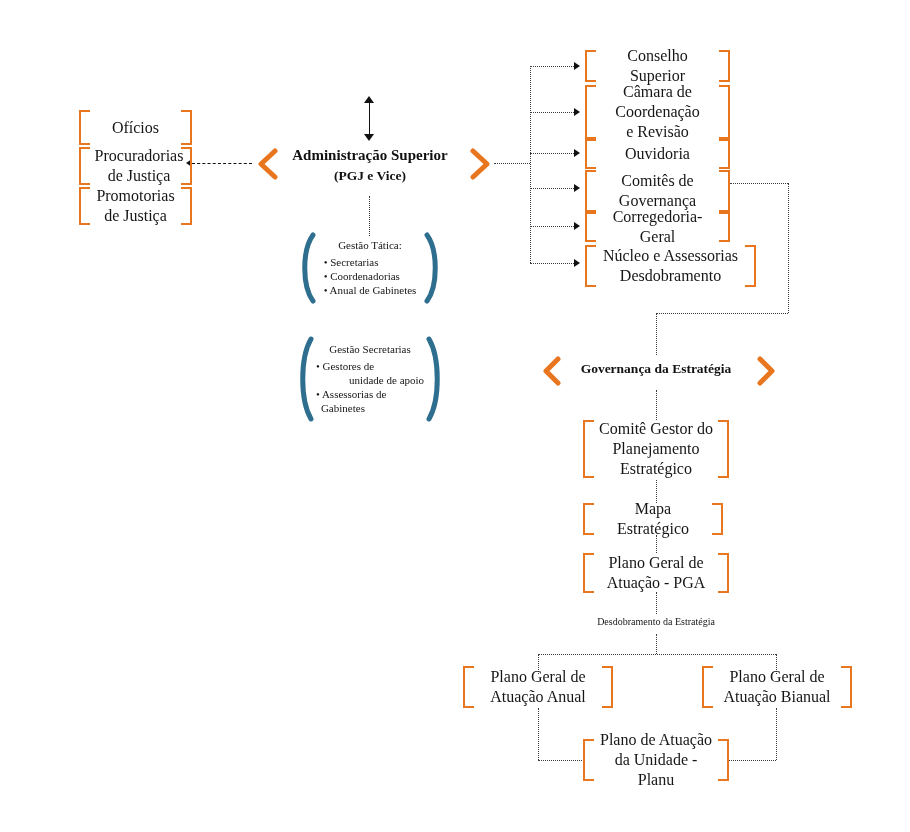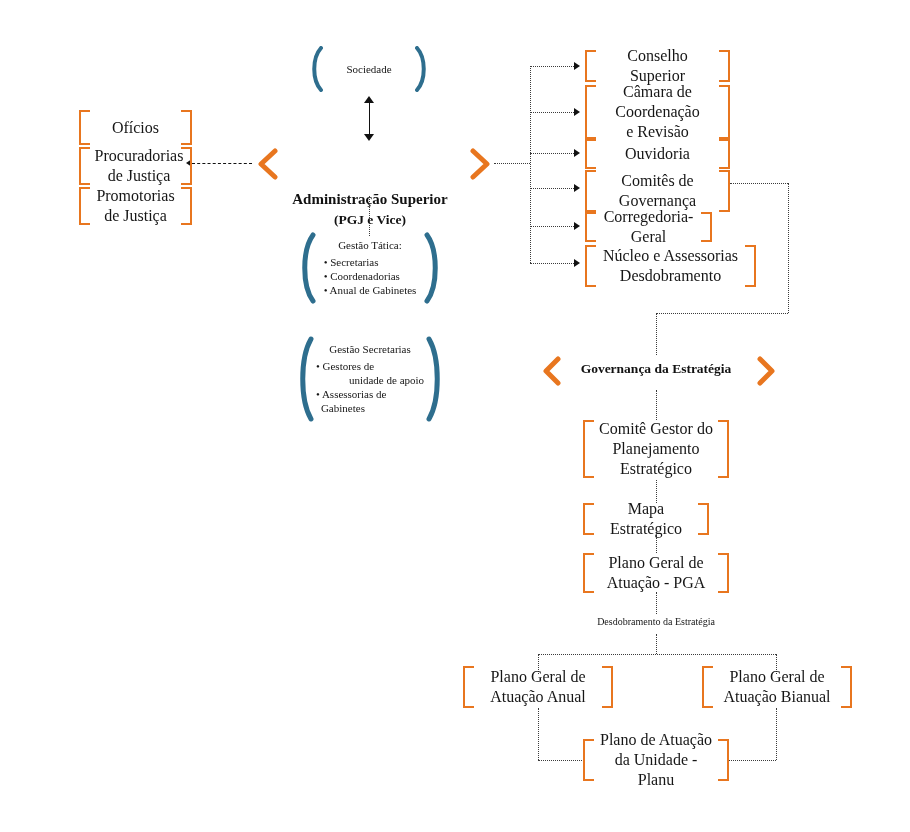--- a/index.html
+++ b/index.html
@@ -76,21 +76,21 @@
   .paren-left { left: 2px; }
   .paren-right { right: 2px; }
   
   .center-title {
     position: absolute;
     text-align: center;
     font-weight: bold;
     color: #111111;
     line-height: 1.35;
   }
-  .title-lg { font-size: 15px; margin-top: 44px; }
+  .title-lg { font-size: 15px; }
   .title-md { font-size: 13.5px; }
   
   .chev {
     position: absolute;
     color: #e8761f;
     font-size: 0;
     line-height: 0;
   }
   .chev svg { display: block; }
   
@@ -157,33 +157,20 @@
   .bullets .li {
     display: block;
     white-space: nowrap;
   }
 </style>
 </head>
 <body>
 
 <div id="canvas">
 
-  <div class="paren-box" style="left:305px; top:46px; width:128px; height:46px;">
-    <span class="paren paren-left">
-      <svg width="16" height="46" viewBox="0 0 16 46">
-          <path d="M14 2 C5 12, 5 34, 14 44" stroke="#2e6e8e" stroke-width="4" fill="none" stroke-linecap="round"></path>
-        </svg>
-    </span>
-    <span class="bb-text">Sociedade</span>
-    <span class="paren paren-right">
-      <svg width="16" height="46" viewBox="0 0 16 46">
-          <path d="M2 2 C11 12, 11 34, 2 44" stroke="#2e6e8e" stroke-width="4" fill="none" stroke-linecap="round"></path>
-        </svg>
-    </span>
-  </div>
 
   <div class="dotline solid-v" style="left:369px; top:100px; height:36px;"></div>
   <div class="arrowhead ah-up" style="left:364px; top:96px;"></div>
   <div class="arrowhead ah-down" style="left:364px; top:134px;"></div>
 
   <div class="center-title title-lg" style="left:270px; top:145px; width:200px;">
     <span>Administração Superior</span><br>
     <span class="title-md">(PGJ e Vice)</span>
   </div>
 
@@ -257,21 +244,21 @@
     <span>Ouvidoria</span>
   </div>
 
   <div class="bracket-box" style="left:585px; top:170px; width:145px; height:42px;">
     <span>
       <span>Comitês de</span><br>
       <span>Governança</span>
     </span>
   </div>
 
-  <div class="bracket-box" style="left:585px; top:212px; width:127px; height:30px;">
+  <div class="bracket-box" style="left:585px; top:212px; width:145px; height:30px;">
     <span>Corregedoria-Geral</span>
   </div>
 
   <div class="bracket-box" style="left:585px; top:245px; width:171px; height:42px;">
     <span>
       <span>Núcleo e Assessorias</span><br>
       <span>Desdobramento</span>
     </span>
   </div>
 
@@ -342,21 +329,21 @@
   <div class="dotline dot-v" style="left:656px; top:634px; height:20px;"></div>
 
   <div class="bracket-box" style="left:583px; top:420px; width:146px; height:58px;">
     <span>
       <span>Comitê Gestor do</span><br>
       <span>Planejamento</span><br>
       <span>Estratégico</span>
     </span>
   </div>
 
-  <div class="bracket-box" style="left:583px; top:503px; width:126px; height:32px;">
+  <div class="bracket-box" style="left:583px; top:503px; width:140px; height:32px;">
     <span>Mapa Estratégico</span>
   </div>
 
   <div class="bracket-box" style="left:583px; top:553px; width:146px; height:40px;">
     <span>
       <span>Plano Geral de</span><br>
       <span>Atuação - PGA</span>
     </span>
   </div>
 

